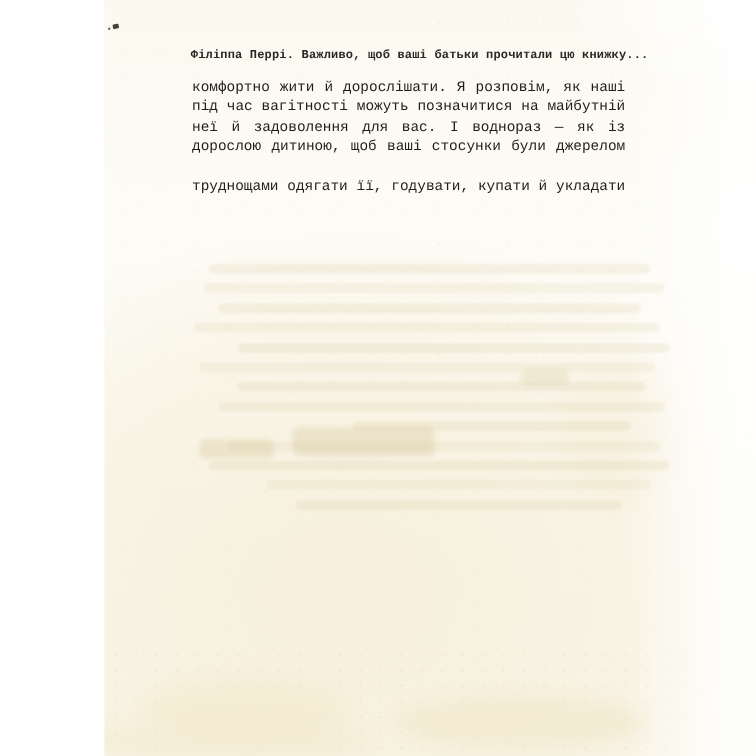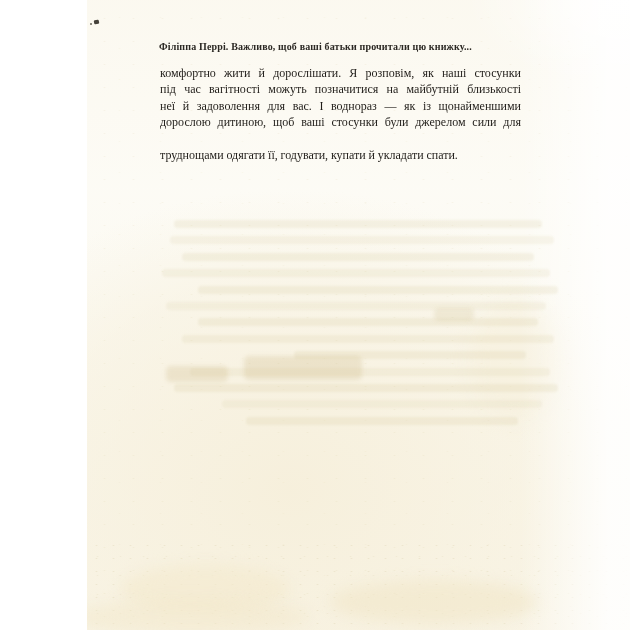--- a/index.html
+++ b/index.html
@@ -6,21 +6,21 @@
     margin: 0;
     padding: 0;
     background: #ffffff;
   }
   .scan {
     position: relative;
     width: 630px;
     height: 630px;
     overflow: hidden;
     background: #fdfcf7;
-    font-family: Liberation Serif, serif;
+    font-family: Liberation Mono, monospace;
   }
   
   .paper-tint {
     position: absolute;
     inset: 0;
     background:
       radial-gradient(75% 60% at 46% 78%, rgba(246,239,219,0.95) 0%, rgba(246,239,219,0.45) 55%, rgba(246,239,219,0) 80%),
       linear-gradient(180deg, rgba(250,246,234,0.55) 0%, rgba(250,246,234,0.15) 30%, rgba(247,241,222,0.55) 100%);
     pointer-events: none;
   }

